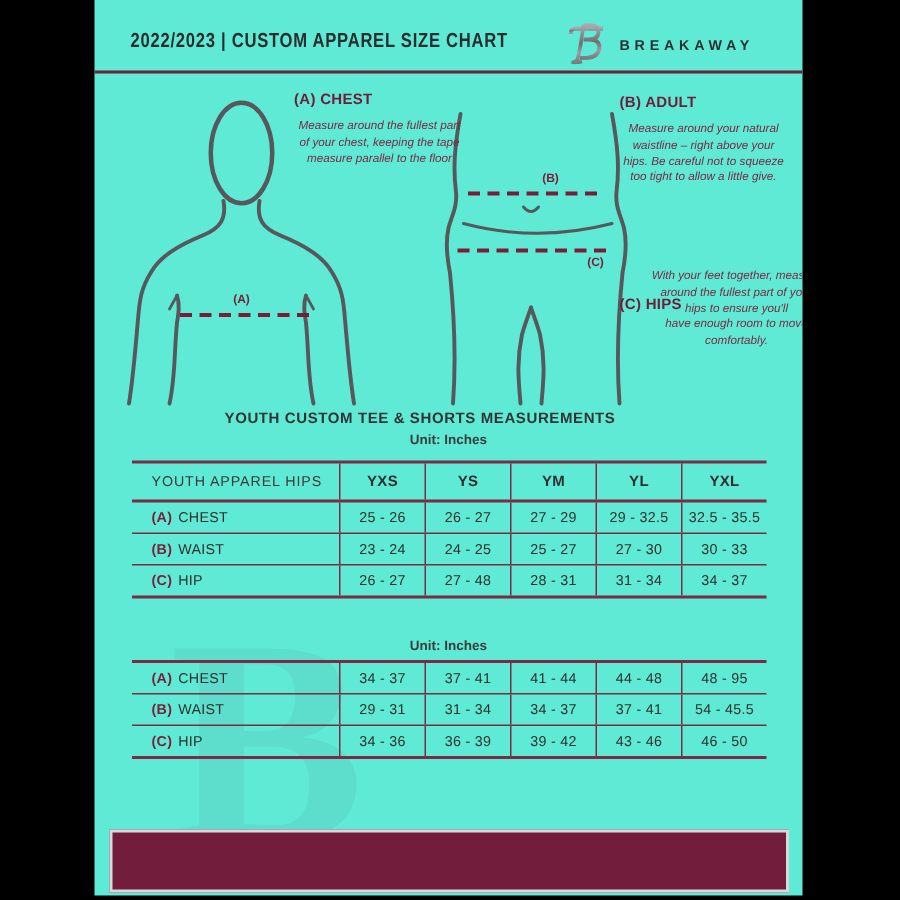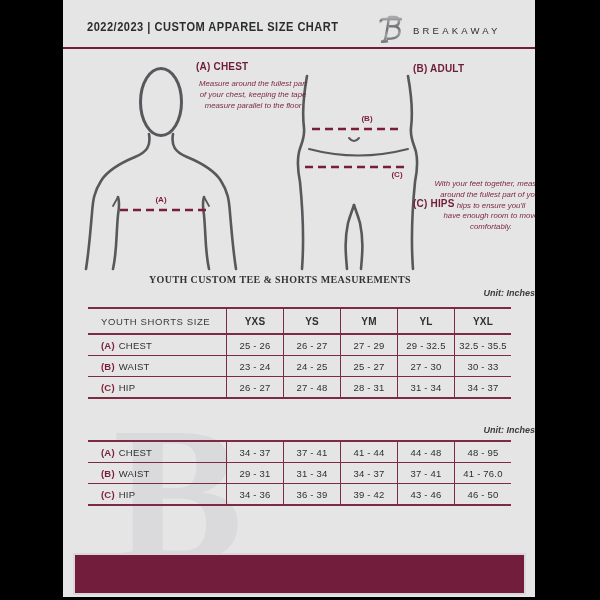--- a/index.html
+++ b/index.html
@@ -1,36 +1,36 @@
 <!DOCTYPE html>
 <html><head>
 <meta charset="utf-8">
 <style>
   html,body{margin:0;padding:0;}
   body{width:600px;height:600px;background:#000;position:relative;overflow:hidden;
        font-family:"Liberation Sans",sans-serif;-webkit-font-smoothing:antialiased;}
-  .doc{position:absolute;left:63px;top:0;width:472px;height:597px;background:#e5e5e5;overflow:hidden;}
+  .doc{position:absolute;left:63px;top:0;width:472px;height:597px;background:#5eead4;overflow:hidden;}
   .abs{position:absolute;}
 
   
   .hdr-title{left:24px;top:19px;font-size:13.5px;font-weight:bold;color:#2a2c2d;
              letter-spacing:.6px;transform:scaleX(.82);transform-origin:left top;white-space:nowrap;}
   .brand-wrap{left:314px;top:13px;display:flex;align-items:center;gap:8px;}
-  .brand-text{font-size:9.5px;font-weight:normal;color:#2e3031;letter-spacing:3.2px;white-space:nowrap;}
+  .brand-text{font-size:9.5px;font-weight:bold;color:#2e3031;letter-spacing:3.2px;white-space:nowrap;}
   .divider{left:0;top:47px;width:472px;height:2px;background:#721d3c;}
 
   
   .fig-label{font-size:8px;font-weight:bold;color:#7a1e38;text-align:center;width:30px;}
   .guide-h{font-size:10px;font-weight:bold;color:#6e1c38;letter-spacing:.2px;}
   .guide-p{font-size:7.8px;font-style:italic;color:#7c2944;line-height:10.8px;white-space:pre-line;text-align:center;}
 
   
   .sec-title{left:0;width:434px;text-align:center;font-size:10px;font-weight:bold;
-             color:#333335;letter-spacing:.4px;font-family:Liberation Serif, serif;}
-  .sec-unit{left:0;width:472px;text-align:right;font-size:9px;font-style:italic;
+             color:#333335;letter-spacing:.4px;}
+  .sec-unit{left:0;width:472px;text-align:center;font-size:9px;
             font-weight:bold;color:#3c3c3e;}
 
   
   .tbl{left:25px;width:423px;border-top:2px solid #7c2b45;border-bottom:2px solid #7c2b45;z-index:2;}
   .trow{display:flex;align-items:stretch;}
   .trow.head{height:24px;border-bottom:2px solid #7c2b45;}
   .trow.data{height:20px;border-bottom:1.5px solid #7c2b45;}
   .trow.data:last-child{border-bottom:none;}
   .tc{display:flex;align-items:center;justify-content:center;font-size:9.5px;color:#2f2f31;
       flex:1 1 0;border-left:1.5px solid #7c2b45;letter-spacing:.2px;}
@@ -100,30 +100,31 @@
     </g>
   </svg>
 
   <div class="abs fig-label z1" style="left:83px;top:195px;">(A)</div>
   <div class="abs fig-label z1" style="left:289px;top:114px;">(B)</div>
   <div class="abs fig-label z1" style="left:319px;top:170px;">(C)</div>
 
   <div class="abs guide-h z1" style="left:133px;top:61px;">(A) CHEST</div>
   <div class="abs guide-p z1" style="left:133px;top:79px;width:114px;">Measure around the fullest part of your chest, keeping the tape measure parallel to the floor</div>
   <div class="abs guide-h z1" style="left:350px;top:63px;">(B) ADULT</div>
+  <div class="abs guide-p z1" style="left:350px;top:81px;width:112px;">Measure around your natural waistline – right above your hips. Be careful not to squeeze too tight to allow a little give.</div>
   <div class="abs guide-h z1" style="left:350px;top:162px;margin-top:36px;">(C) HIPS</div>
   <div class="abs guide-p z1" style="left:350px;top:179px;width:116px;padding-left:20px;">With your feet together, measure around the fullest part of your hips to ensure you'll
 have enough room to move comfortably.</div>
 
   <div class="abs sec-title z1" style="top:274px;">YOUTH CUSTOM TEE &amp; SHORTS MEASUREMENTS</div>
   <div class="abs sec-unit z1" style="top:288px;">Unit: Inches</div>
 
   <div class="abs tbl" style="top:307px;">
     <div class="trow head">
-      <div class="tc lbl">YOUTH SHORTS SIZE</div>
+      <div class="tc lbl">YOUTH APPAREL HIPS</div>
       <div class="tc">YXS</div>
       <div class="tc">YS</div>
       <div class="tc">YM</div>
       <div class="tc">YL</div>
       <div class="tc">YXL</div>
     </div>
     <div class="trow data">
       <div class="tc lbl">
           <span class="pfx">(A)</span>
           <span>CHEST</span>
@@ -174,21 +175,21 @@
     </div>
     <div class="trow data">
       <div class="tc lbl">
           <span class="pfx">(B)</span>
           <span>WAIST</span>
         </div>
       <div class="tc">29 - 31</div>
       <div class="tc">31 - 34</div>
       <div class="tc">34 - 37</div>
       <div class="tc">37 - 41</div>
-      <div class="tc">41 - 76.0</div>
+      <div class="tc">54 - 45.5</div>
     </div>
     <div class="trow data">
       <div class="tc lbl">
           <span class="pfx">(C)</span>
           <span>HIP</span>
         </div>
       <div class="tc">34 - 36</div>
       <div class="tc">36 - 39</div>
       <div class="tc">39 - 42</div>
       <div class="tc">43 - 46</div>

